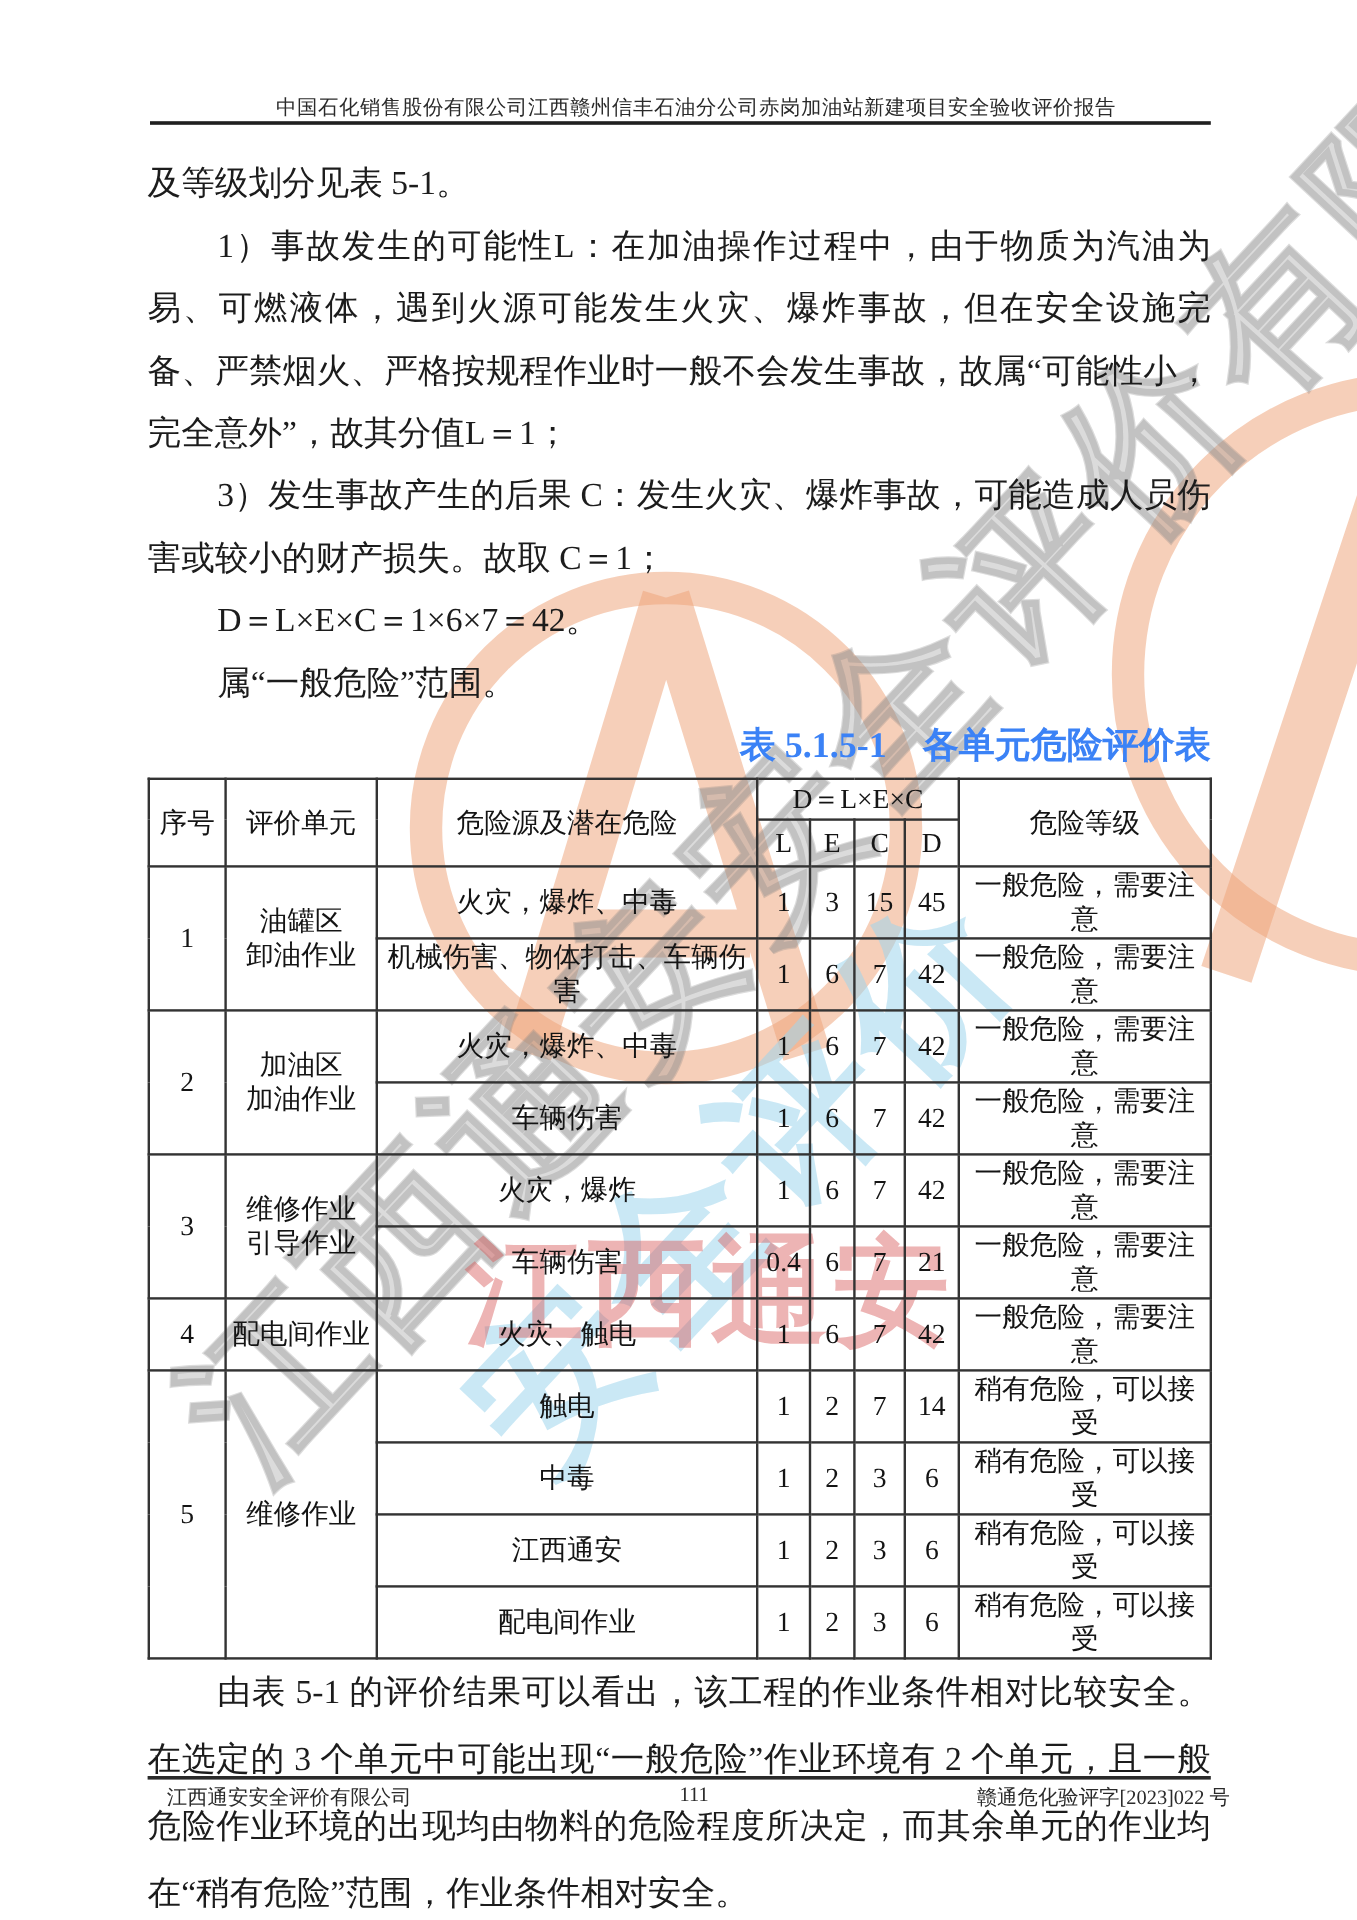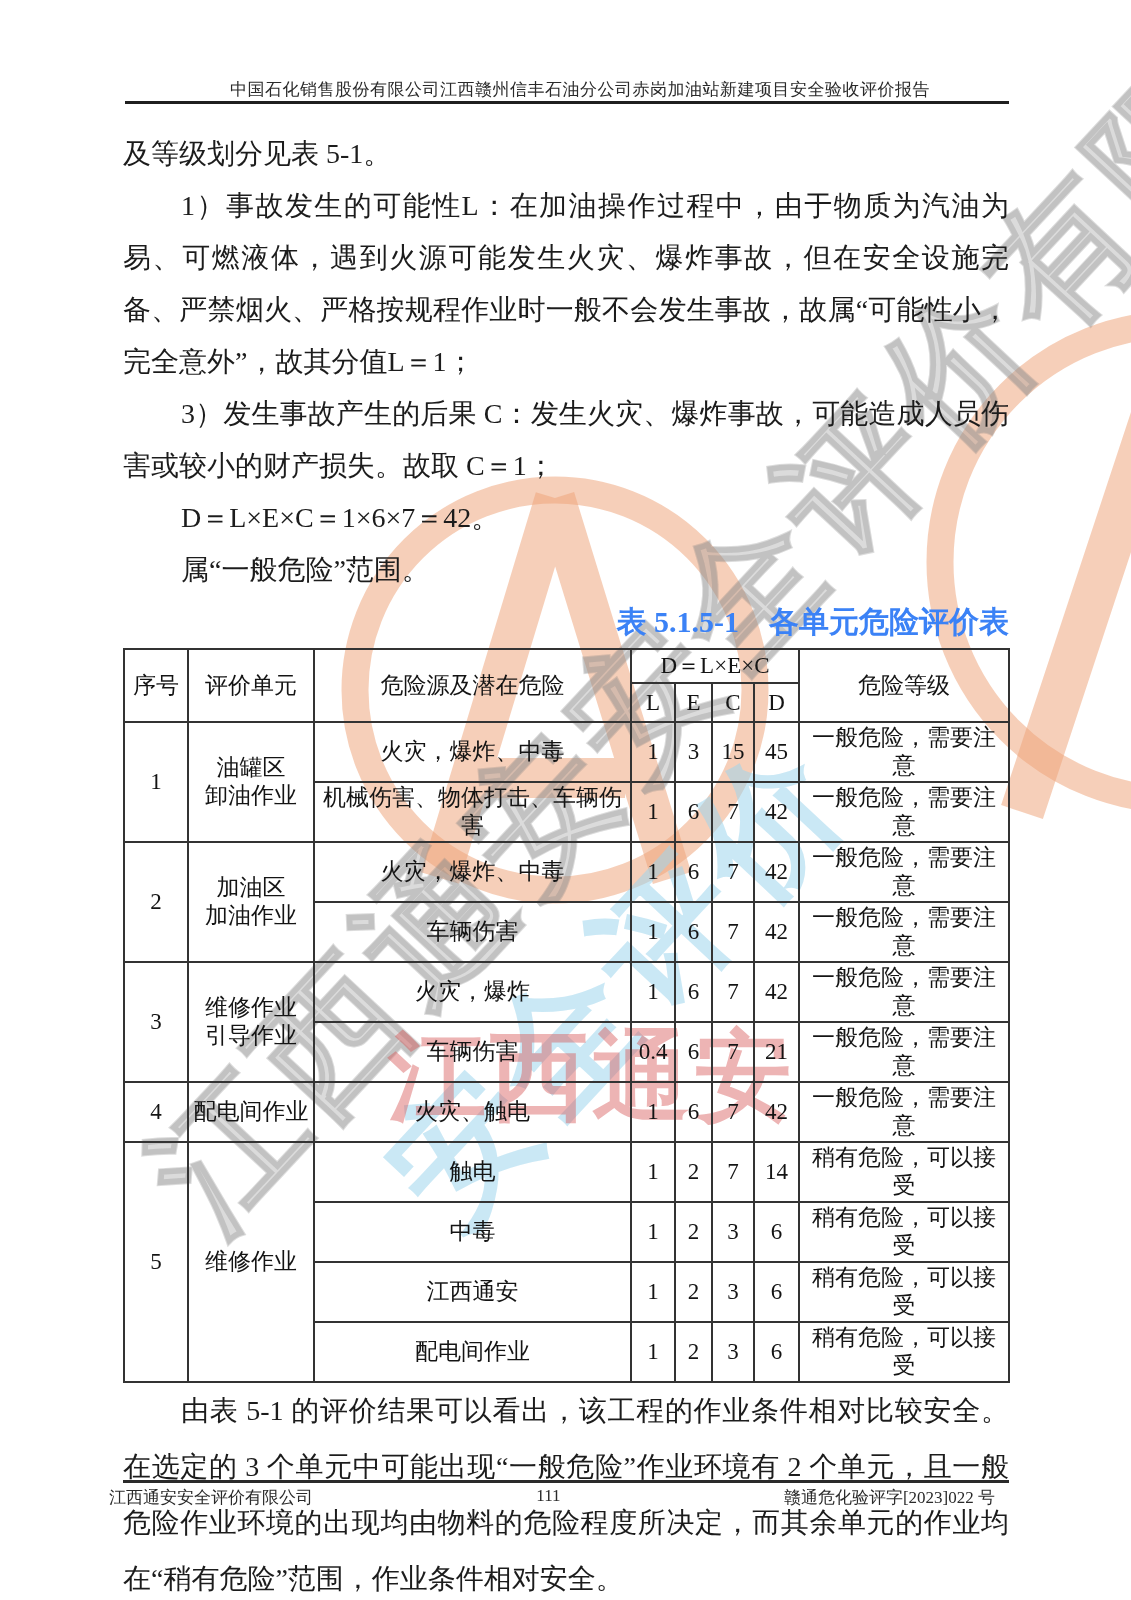--- a/index.html
+++ b/index.html
@@ -69,21 +69,21 @@
   tr.drow td { height:36px; }
   td.hazard { font-size:22px; }
   td.level  { font-size:22px; }
   td.num    { font-size:23px; }
   .concl { margin-top:36px; line-height:56px; }
   .doc-footer-rule {
     position:absolute; top:1480px; left:123px; width:886px; height:3px;
     background:#2a2a2a;
   }
   .doc-footer {
-    position:absolute; top:1486px; left:109px; width:886px;
+    position:absolute; top:1486px; left:139px; width:886px;
     display:flex; justify-content:space-between; align-items:flex-start;
     font-size:17px; color:#2a2a2a;
   }
   .doc-footer .pg { font-size:17px;text-align:right; }
 </style>
 </head>
 <body>
 
 <div class="page">
 

